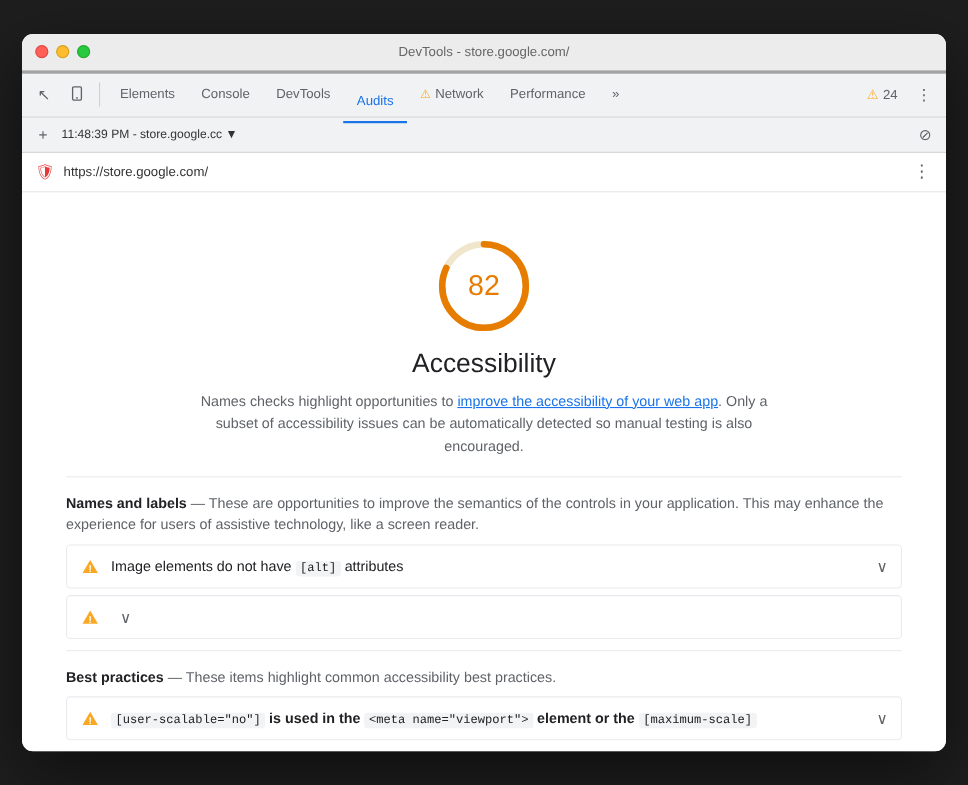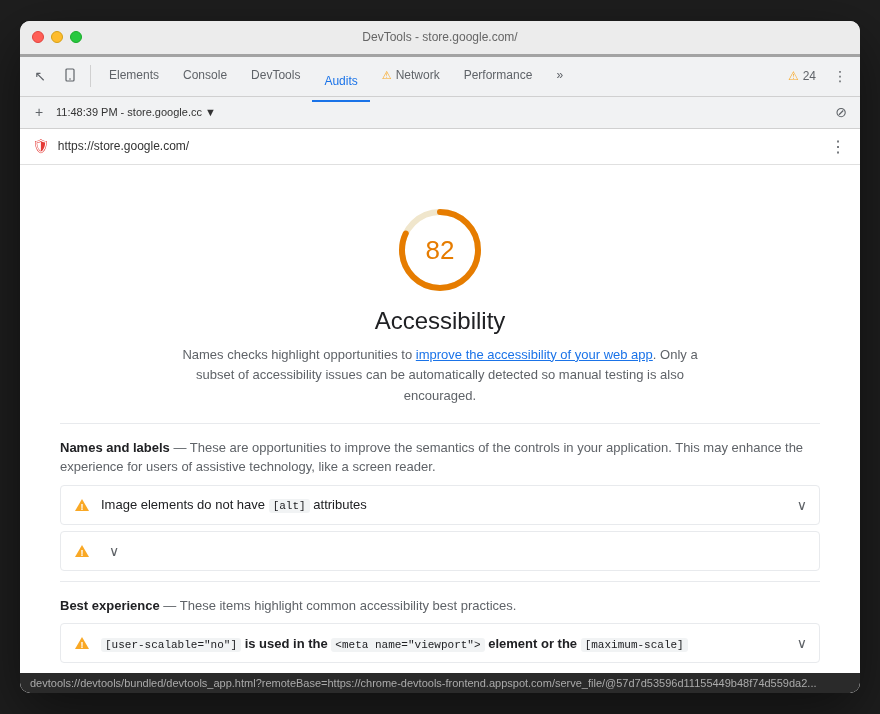--- a/index.html
+++ b/index.html
@@ -400,21 +400,21 @@
             <polygon points="8,2 15,14 1,14" fill="#f9a825"></polygon>
             <text x="8" y="13" text-anchor="middle" font-size="9" fill="white" font-weight="bold">!</text>
           </svg>
         </div>
         <span class="audit-chevron">∨</span>
       </div>
     </div>
 
     <div class="section-block">
       <div class="section-header">
-        <strong>Best experience</strong>
+        <strong>Best practices</strong>
         <span> — These items highlight common accessibility best practices.</span>
       </div>
 
       <div class="audit-item" style="overflow:hidden;">
         <div class="audit-icon">
           <svg width="16" height="16" viewBox="0 0 16 16">
             <polygon points="8,2 15,14 1,14" fill="#f9a825"></polygon>
             <text x="8" y="13" text-anchor="middle" font-size="9" fill="white" font-weight="bold">!</text>
           </svg>
         </div>
@@ -423,16 +423,13 @@
           <strong> is used in the </strong>
           <span class="code">&lt;meta name="viewport"&gt;</span>
           <strong> element or the </strong>
           <span class="code">[maximum-scale]</span>
         </span>
         <span class="audit-chevron">∨</span>
       </div>
     </div>
   </div>
 
-  <div class="bottom-bar">
-    <span>devtools://devtools/bundled/devtools_app.html?remoteBase=https://chrome-devtools-frontend.appspot.com/serve_file/@57d7d53596d11155449b48f74d559da2...</span>
-  </div>
 </div>
 
 </body></html>

